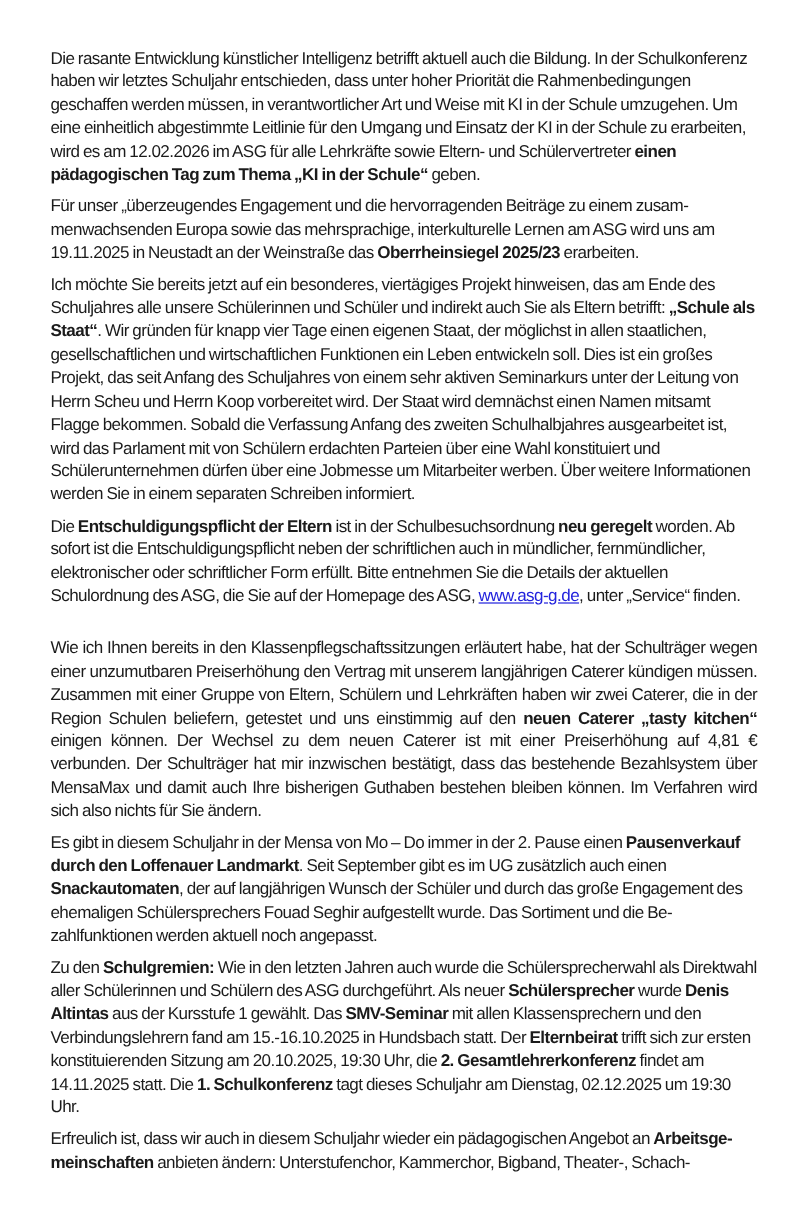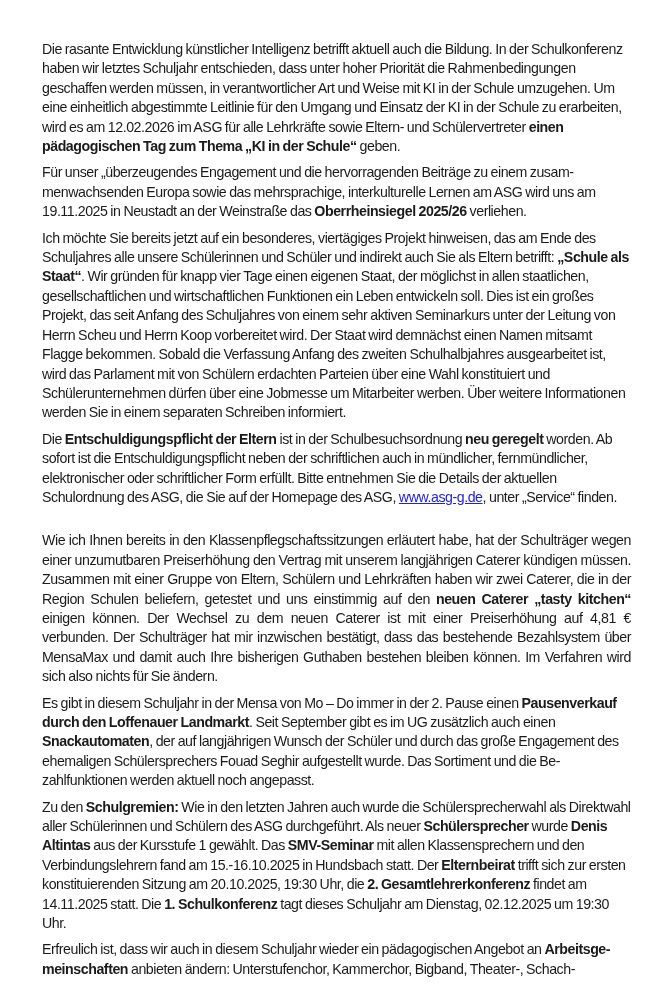--- a/index.html
+++ b/index.html
@@ -43,21 +43,21 @@
     text-decoration: underline;
     cursor: pointer;
   }
 </style>
 </head>
 <body style="background: rgb(255, 255, 255);">
 
 <div class="page" style="color: rgb(27, 27, 27);">
   <div>
       <p><span>Die rasante Entwicklung künstlicher Intelligenz betrifft aktuell auch die Bildung. In der Schul­konferenz haben wir letztes Schuljahr entschieden, dass unter hoher Priorität die Rahmen­bedingungen geschaffen werden müssen, in verantwortlicher Art und Weise mit KI in der Schule umzugehen. Um eine einheitlich abgestimmte Leitlinie für den Umgang und Einsatz der KI in der Schule zu erarbeiten, wird es am 12.02.2026 im ASG für alle Lehrkräfte sowie Eltern- und Schülervertreter </span><strong>einen pädagogischen Tag zum Thema „KI in der Schule“</strong><span> geben.</span></p>
-      <p><span>Für unser „überzeugendes Engagement und die hervorragenden Beiträge zu einem zusam­menwachsenden Europa sowie das mehrsprachige, interkulturelle Lernen am ASG wird uns am 19.11.2025 in Neustadt an der Weinstraße das </span><strong>Oberrheinsiegel 2025/26</strong><span> verliehen.</span></p>
+      <p><span>Für unser „überzeugendes Engagement und die hervorragenden Beiträge zu einem zusam­menwachsenden Europa sowie das mehrsprachige, interkulturelle Lernen am ASG wird uns am 19.11.2025 in Neustadt an der Weinstraße das </span><strong>Oberrheinsiegel 2025/23</strong><span> erarbeiten.</span></p>
       <p><span>Ich möchte Sie bereits jetzt auf ein besonderes, viertägiges Projekt hinweisen, das am Ende des Schuljahres alle unsere Schülerinnen und Schüler und indirekt auch Sie als Eltern betrifft: </span><strong>„Schule als Staat“</strong><span>. Wir gründen für knapp vier Tage einen eigenen Staat, der möglichst in al­len staatlichen, gesellschaftlichen und wirtschaftlichen Funktionen ein Leben entwickeln soll. Dies ist ein großes Projekt, das seit Anfang des Schuljahres von einem sehr aktiven Seminar­kurs unter der Leitung von Herrn Scheu und Herrn Koop vorbereitet wird. Der Staat wird demnächst einen Namen mitsamt Flagge bekommen. Sobald die Verfassung Anfang des zweiten Schulhalbjahres ausgearbeitet ist, wird das Parlament mit von Schülern erdachten Parteien über eine Wahl konstituiert und Schülerunternehmen dürfen über eine Jobmesse um Mitarbeiter werben. Über weitere Informationen werden Sie in einem separaten Schrei­ben informiert.</span></p>
       <p><span>Die </span><strong>Entschuldigungspflicht der Eltern</strong><span> ist in der Schulbesuchsordnung </span><strong>neu geregelt</strong><span> worden. Ab sofort ist die Entschuldigungspflicht neben der schriftlichen auch in mündlicher, fern­mündlicher, elektronischer oder schriftlicher Form erfüllt. Bitte entnehmen Sie die Details der aktuellen Schulordnung des ASG, die Sie auf der Homepage des ASG, </span><a class="link" href="#">www.asg-g.de</a><span>, un­ter „Service“ finden.</span></p>
       <p class="justify"><span>Wie ich Ihnen bereits in den Klassenpflegschaftssitzungen erläutert habe, hat der Schulträger wegen einer unzumutbaren Preiserhöhung den Vertrag mit unserem langjährigen Caterer kündigen müssen. Zusammen mit einer Gruppe von Eltern, Schülern und Lehrkräften haben wir zwei Caterer, die in der Region Schulen beliefern, getestet und uns einstimmig auf den </span><strong>neuen Caterer „tasty kitchen“</strong><span> einigen können. Der Wechsel zu dem neuen Caterer ist mit einer Preiserhöhung auf 4,81 € verbunden. Der Schulträger hat mir inzwischen bestätigt, dass das bestehende Bezahlsystem über MensaMax und damit auch Ihre bisherigen Guthaben be­stehen bleiben können. Im Verfahren wird sich also nichts für Sie ändern.</span></p>
       <p><span>Es gibt in diesem Schuljahr in der Mensa von Mo – Do immer in der 2. Pause einen </span><strong>Pausen­verkauf durch den Loffenauer Landmarkt</strong><span>. Seit September gibt es im UG zusätzlich auch einen </span><strong>Snackautomaten</strong><span>, der auf langjährigen Wunsch der Schüler und durch das große Engagement des ehemaligen Schülersprechers Fouad Seghir aufgestellt wurde. Das Sortiment und die Be­zahlfunktionen werden aktuell noch angepasst.</span></p>
       <p><span>Zu den </span><strong>Schulgremien:</strong><span> Wie in den letzten Jahren auch wurde die Schülersprecherwahl als Di­rektwahl aller Schülerinnen und Schülern des ASG durchgeführt. Als neuer </span><strong>Schülersprecher</strong><span> wurde </span><strong>Denis Altintas</strong><span> aus der Kursstufe 1 gewählt. Das </span><strong>SMV-Seminar</strong><span> mit allen Klassenspre­chern und den Verbindungslehrern fand am 15.-16.10.2025 in Hundsbach statt. Der </span><strong>Eltern­beirat</strong><span> trifft sich zur ersten konstituierenden Sitzung am 20.10.2025, 19:30 Uhr, die </span><strong>2. Ge­samtlehrerkonferenz</strong><span> findet am 14.11.2025 statt. Die </span><strong>1. Schulkonferenz</strong><span> tagt dieses Schuljahr am Dienstag, 02.12.2025 um 19:30 Uhr.</span></p>
       <p><span>Erfreulich ist, dass wir auch in diesem Schuljahr wieder ein pädagogischen Angebot an </span><strong>Arbeitsge­meinschaften</strong><span> anbieten ändern: Unterstufenchor, Kammerchor, Bigband, Theater-, Schach-</span></p>
     </div>
 </div>
 
 </body></html>

